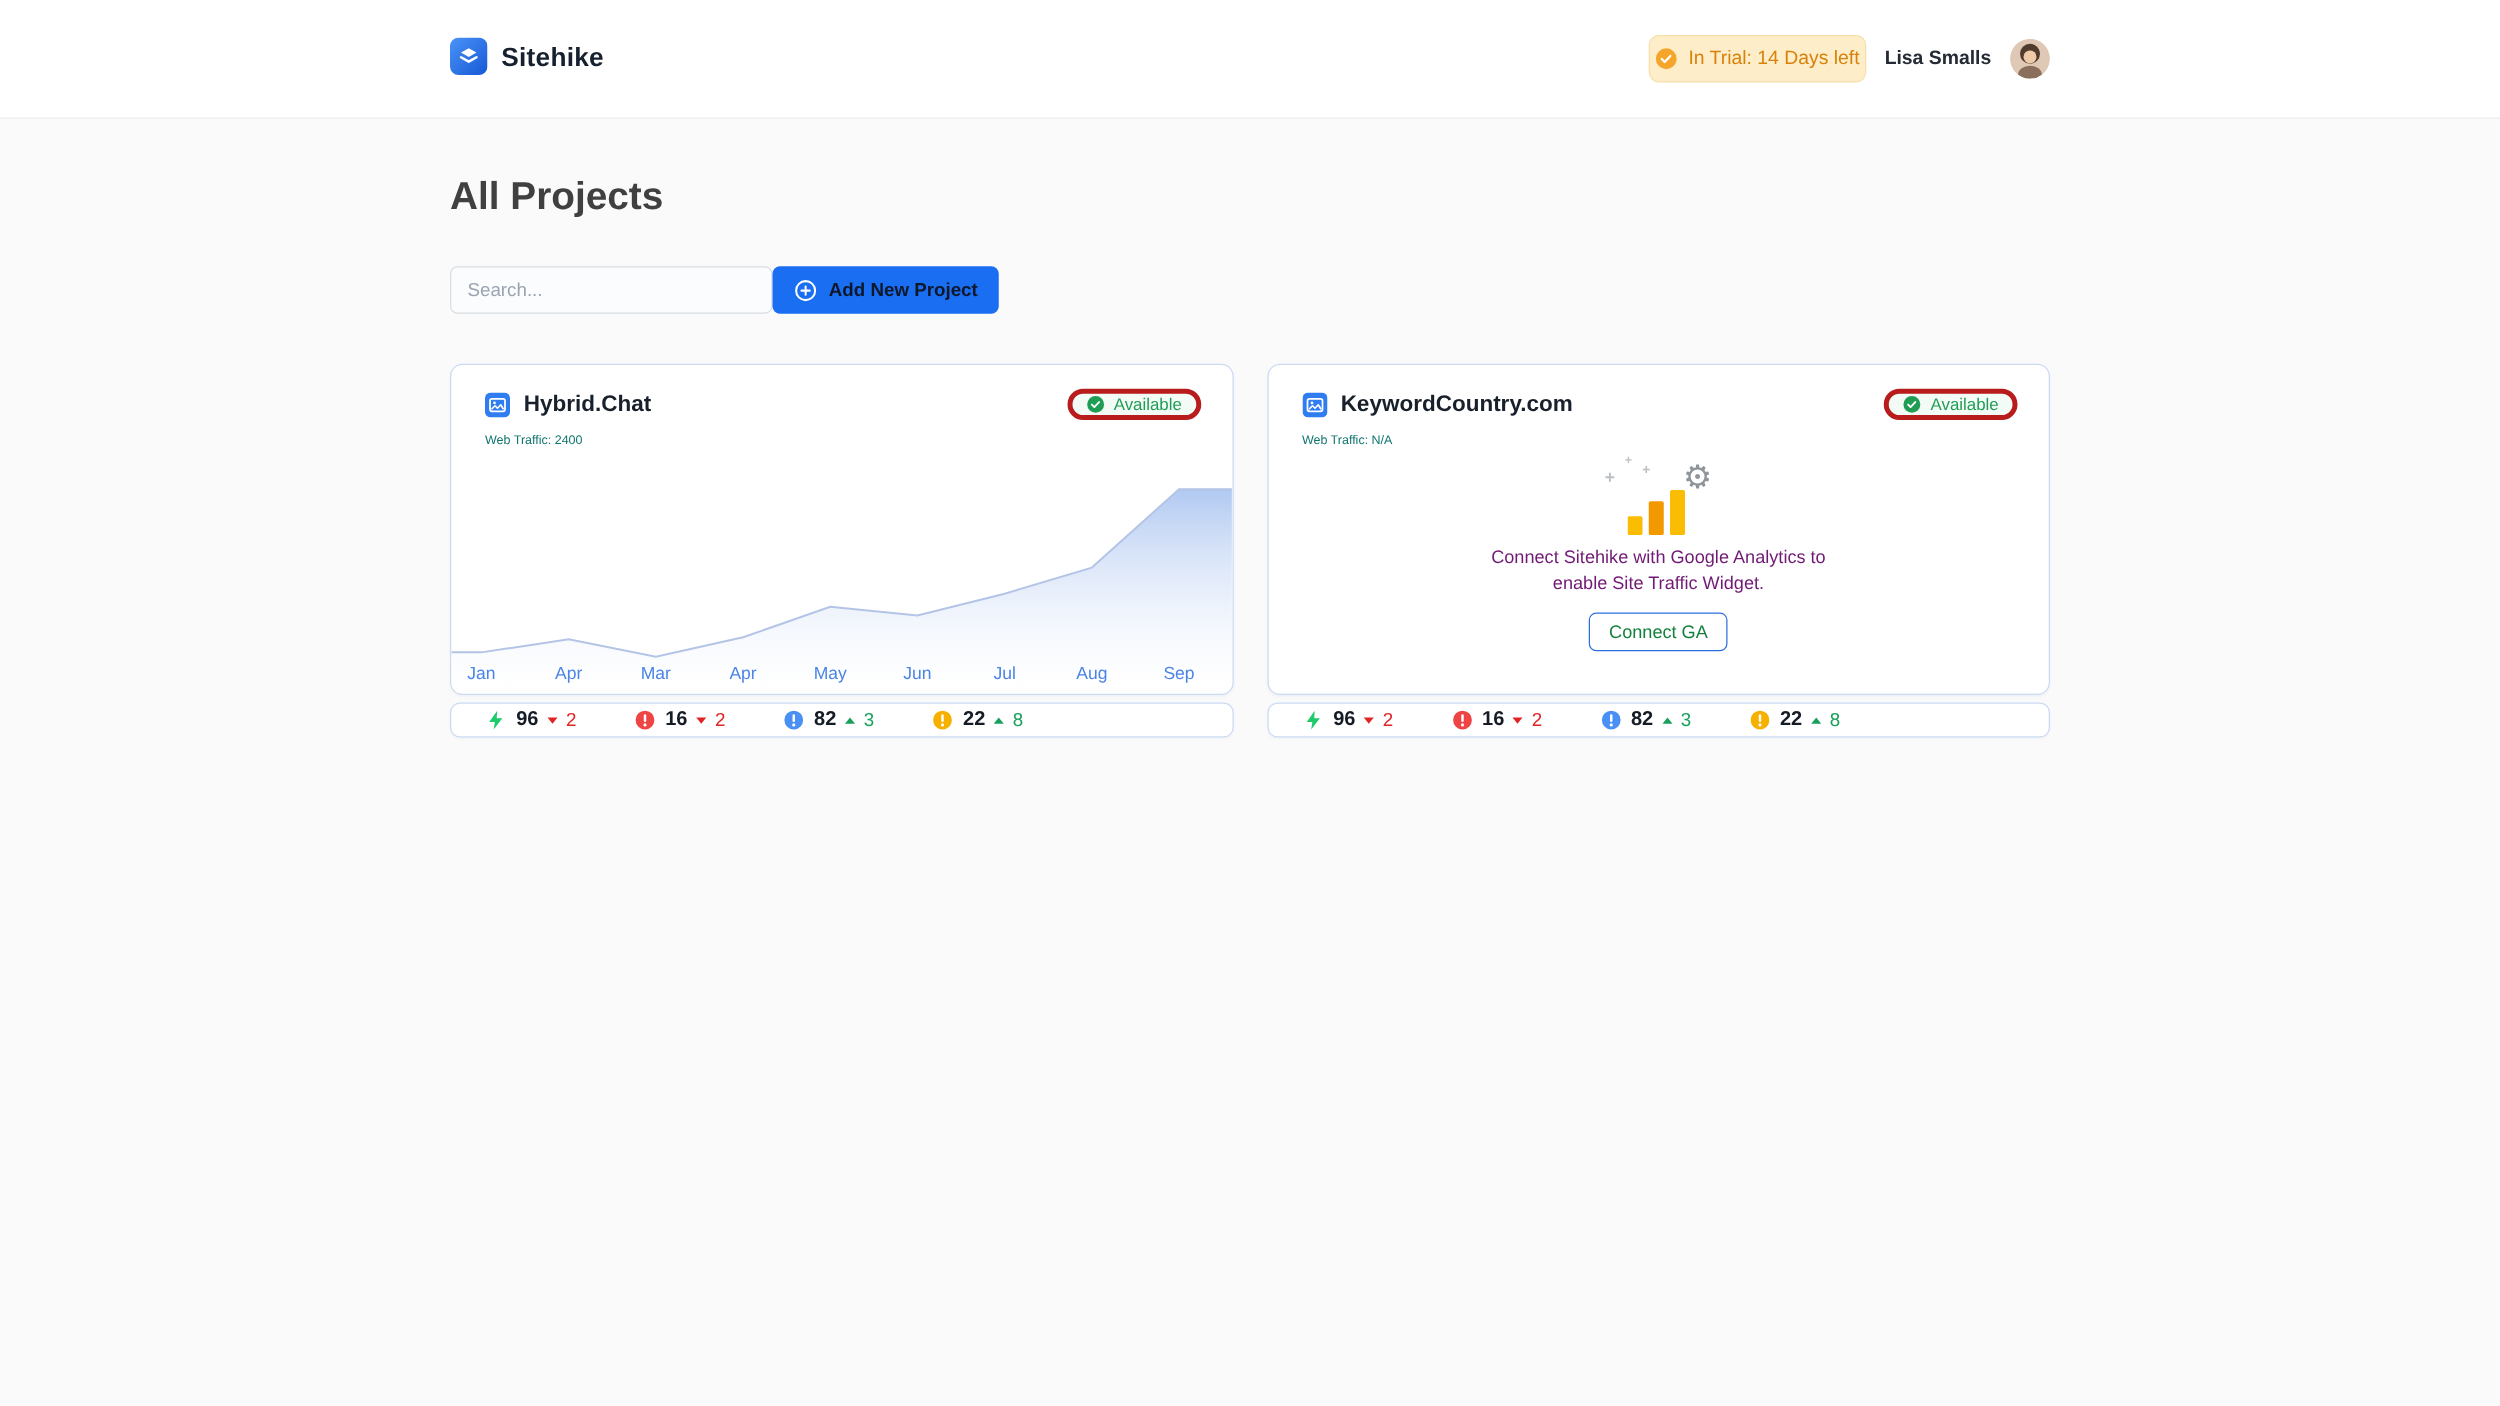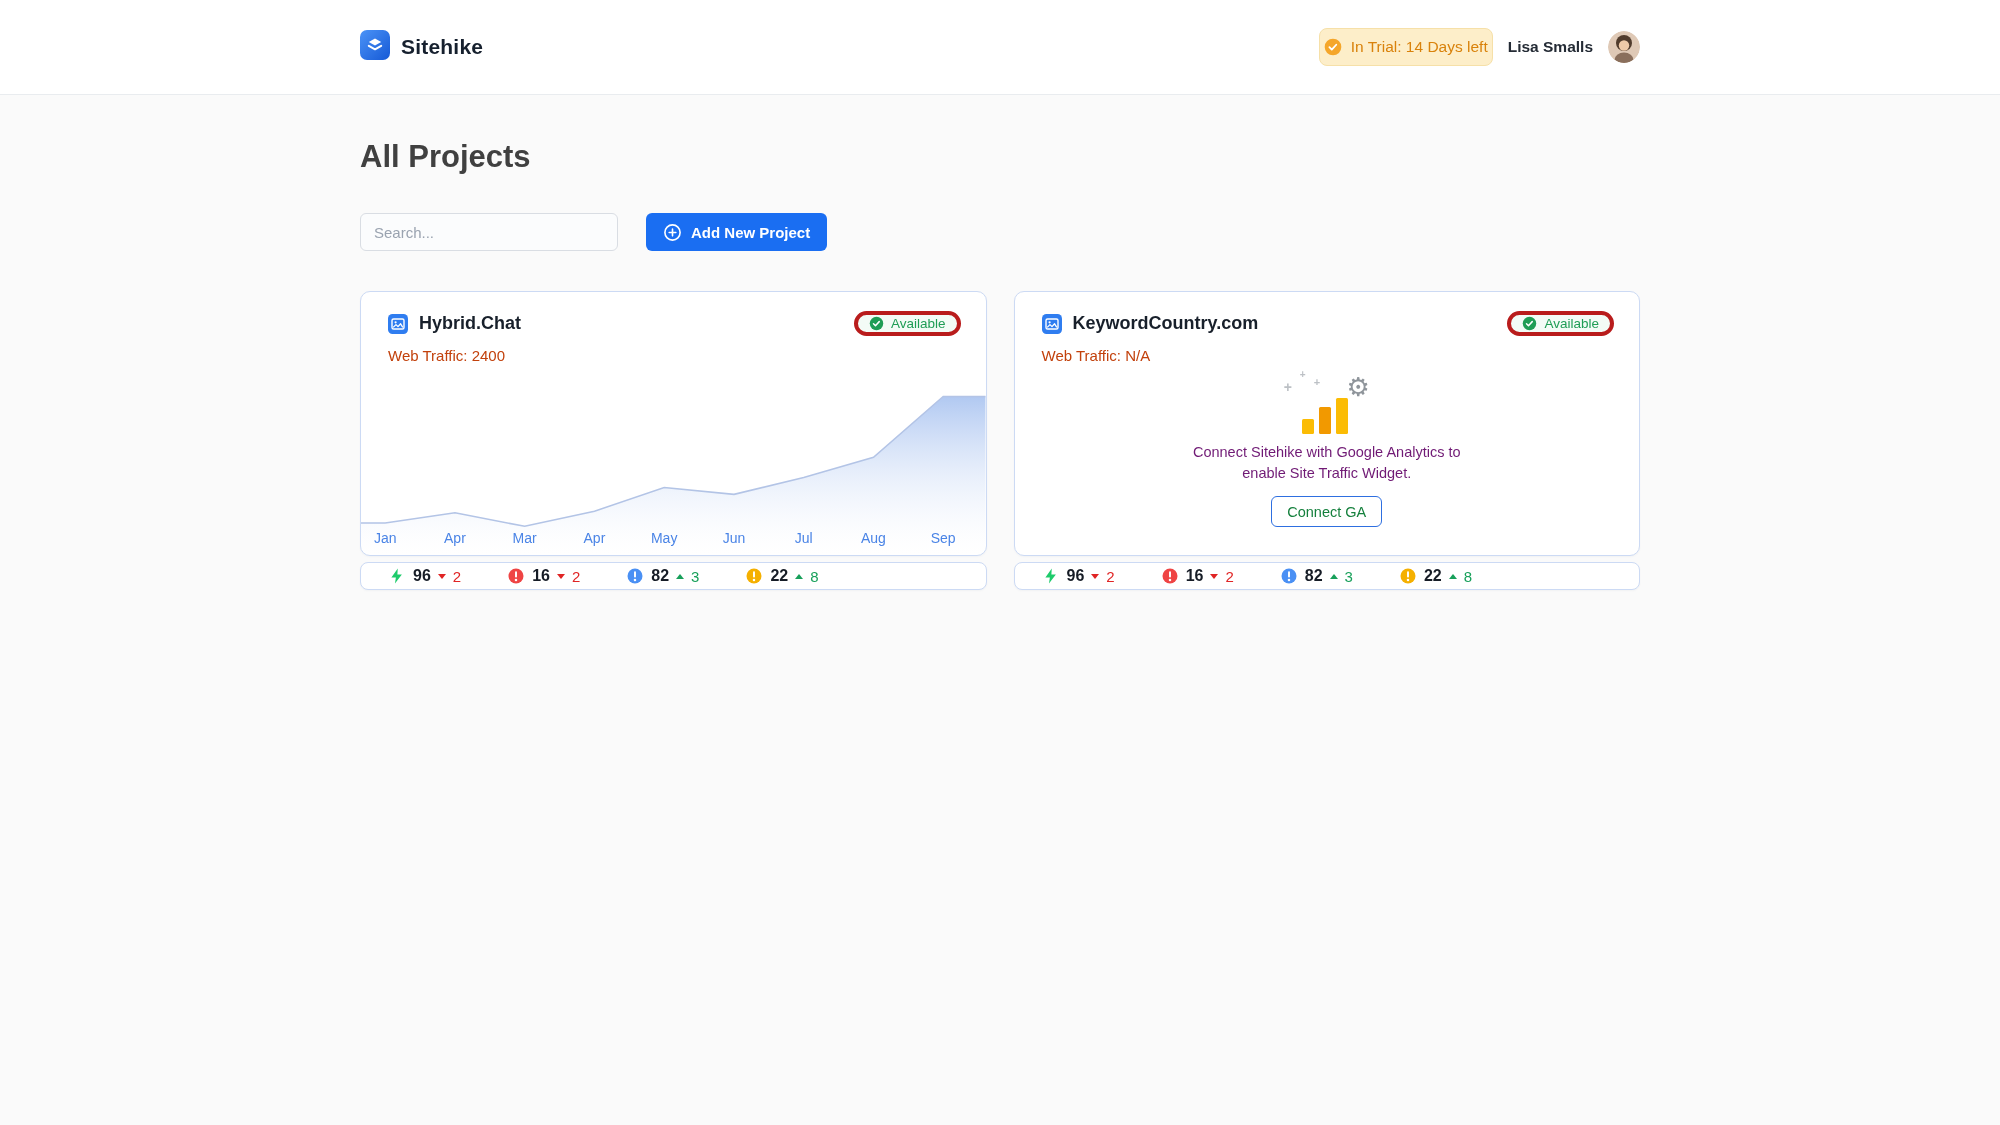--- a/index.html
+++ b/index.html
@@ -24,48 +24,48 @@
     background: #fdeec9; border: 1px solid #f6e0a8; border-radius: 8px;
     height: 38px; padding: 0 4px; font-size: 15.5px; color: #d9820b; font-weight: 500;
     cursor: pointer;
   }
   .user-name { font-size: 15.5px; font-weight: 600; color: #242b35; cursor: pointer; }
   .avatar { width: 32px; height: 32px; border-radius: 50%; overflow: hidden; display: block; cursor: pointer; }
   .avatar svg { display: block; }
 
   
   .page-title { font-size: 31px; font-weight: 700; margin: 44px 0 0; color: #404040; }
-  .toolbar { display: flex; align-items: center; gap: 28px; margin-top: 38px; }
+  .toolbar { display: flex; align-items: center; margin-top: 38px; }
   .search-input {
     width: 258px; height: 38px; border: 1px solid #d9dde3; border-radius: 6px;
     background: #fbfcfd; padding: 0 13px; font-size: 15px; color: #374151; outline: none;
     font-family: inherit;
   }
   ::placeholder { color: #9aa3b0; }
   .btn-primary {
     display: flex; align-items: center; gap: 9px; height: 38px; padding: 0 17px;
-    background: #1a6ef2; color: #ffffff; border: none; border-radius: 6px;
+    background: #1a6ef2; color: #0f172a; border: none; border-radius: 6px;
     font-size: 15px; font-weight: 600; cursor: pointer; font-family: inherit;
   }
   .btn-ic { display: flex; }
 
   
   .cards { display: flex; gap: 27px; margin-top: 40px; }
   .project { width: 627px; }
   .card { background: #fff; border: 1px solid #ccdaf4; border-radius: 10px; box-shadow: 0 1px 2px rgba(16,40,90,0.04); }
   .main-card { height: 265px; display: flex; flex-direction: column; overflow: hidden; position: relative; }
   .card-head { display: flex; align-items: center; padding: 19px 25px 0 27px; }
   .favicon { width: 20px; height: 20px; display: block; }
   .card-title { font-size: 18px; font-weight: 600; margin-left: 11px; color: #18202b; cursor: pointer; }
   .badge-available {
     margin-left: auto; display: flex; align-items: center; gap: 7px;
     border: 4px solid #b91c1c; background: #f3fbf6; color: #1f9d55;
     font-size: 13.5px; font-weight: 500; border-radius: 999px; height: 25px; padding: 0 11px;
   }
-  .traffic-label { font-size: 15px; color: #c2410c; margin: 11px 0 0; padding: 0 27px; }
+  .traffic-label { font-size: 10px; color: #0f766e; margin: 11px 0 0; padding: 0 27px; }
 
   
   .chart-wrap { flex: 1; position: relative; margin-top: 6px; }
   .chart-svg { position: absolute; inset: 0; width: 100%; height: 100%; }
   .months { position: absolute; left: 0; right: 0; bottom: 7px; height: 18px; }
   .months span { position: absolute; transform: translateX(-50%); font-size: 14px; color: #4a84e6; }
 
   
   .ga-connect { flex: 1; display: flex; flex-direction: column; align-items: center; padding-top: 14px; }
   .ga-icon { position: relative; width: 78px; height: 56px; }

